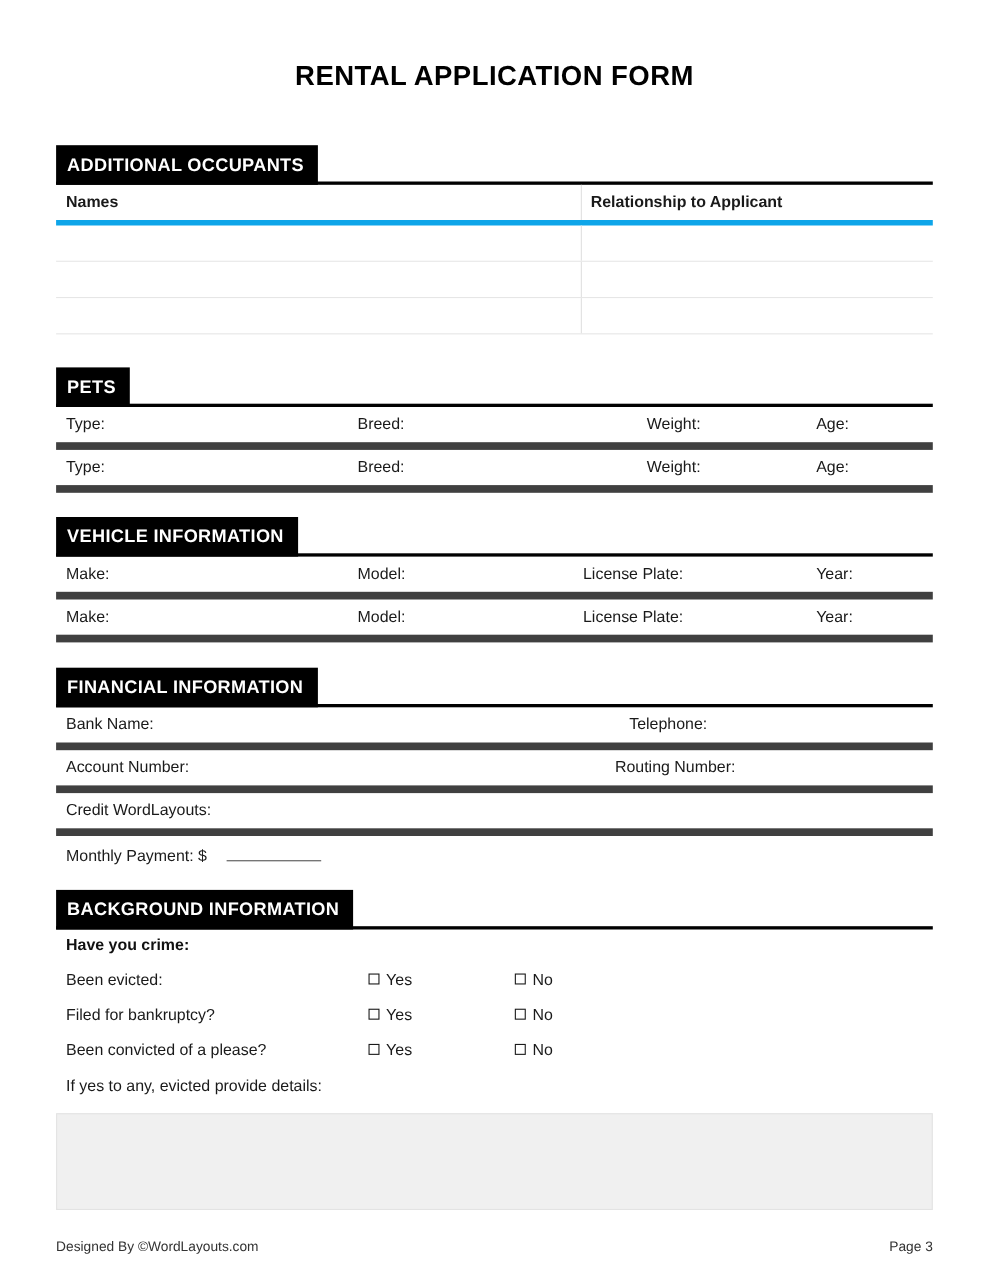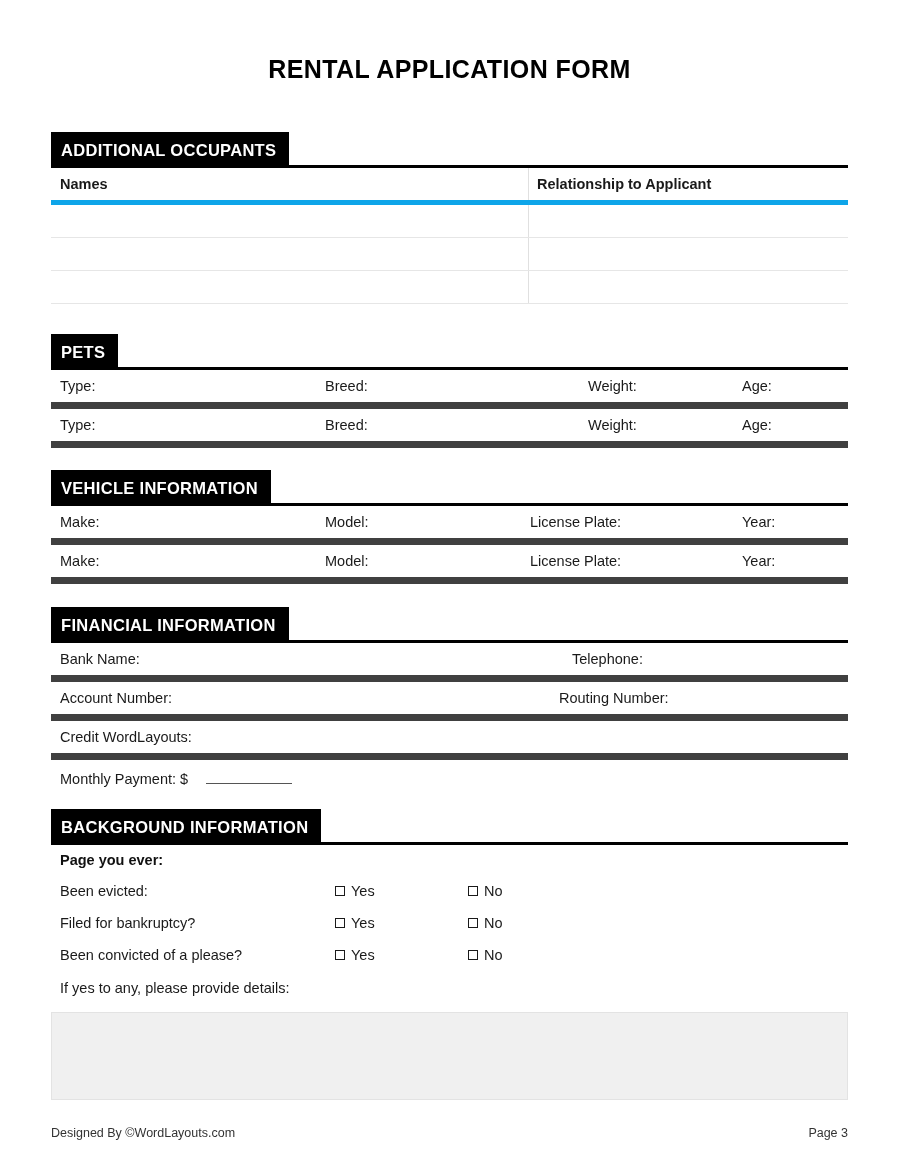--- a/index.html
+++ b/index.html
@@ -326,21 +326,21 @@
     </div>
 
     <div class="section" style="top:809px;">
       <div class="sec-head">
         <span class="sec-tag-wrap">
           <span class="sec-tag">BACKGROUND INFORMATION</span>
         </span>
         <span class="sec-rule"></span>
       </div>
 
-      <div class="bg-lead">Page you ever:</div>
+      <div class="bg-lead">Have you crime:</div>
 
       <div class="q-row">
         <span class="q-label">Been evicted:</span>
         <span class="opt opt-yes">
           <span class="box"></span><span>Yes</span>
         </span>
         <span class="opt opt-no">
           <span class="box"></span><span>No</span>
         </span>
       </div>
@@ -358,21 +358,21 @@
       <div class="q-row">
         <span class="q-label">Been convicted of a please?</span>
         <span class="opt opt-yes">
           <span class="box"></span><span>Yes</span>
         </span>
         <span class="opt opt-no">
           <span class="box"></span><span>No</span>
         </span>
       </div>
 
-      <div class="detail-line" style="margin-top:2px;">If yes to any, please provide details:</div>
+      <div class="detail-line" style="margin-top:2px;">If yes to any, evicted provide details:</div>
 
       <div class="gray-box" style="margin-top:9px;"></div>
     </div>
 
   </div>
 
   <div class="footer">
     <span class="footer-left">Designed By ©WordLayouts.com</span>
     <span class="footer-right">Page 3</span>
   </div>

